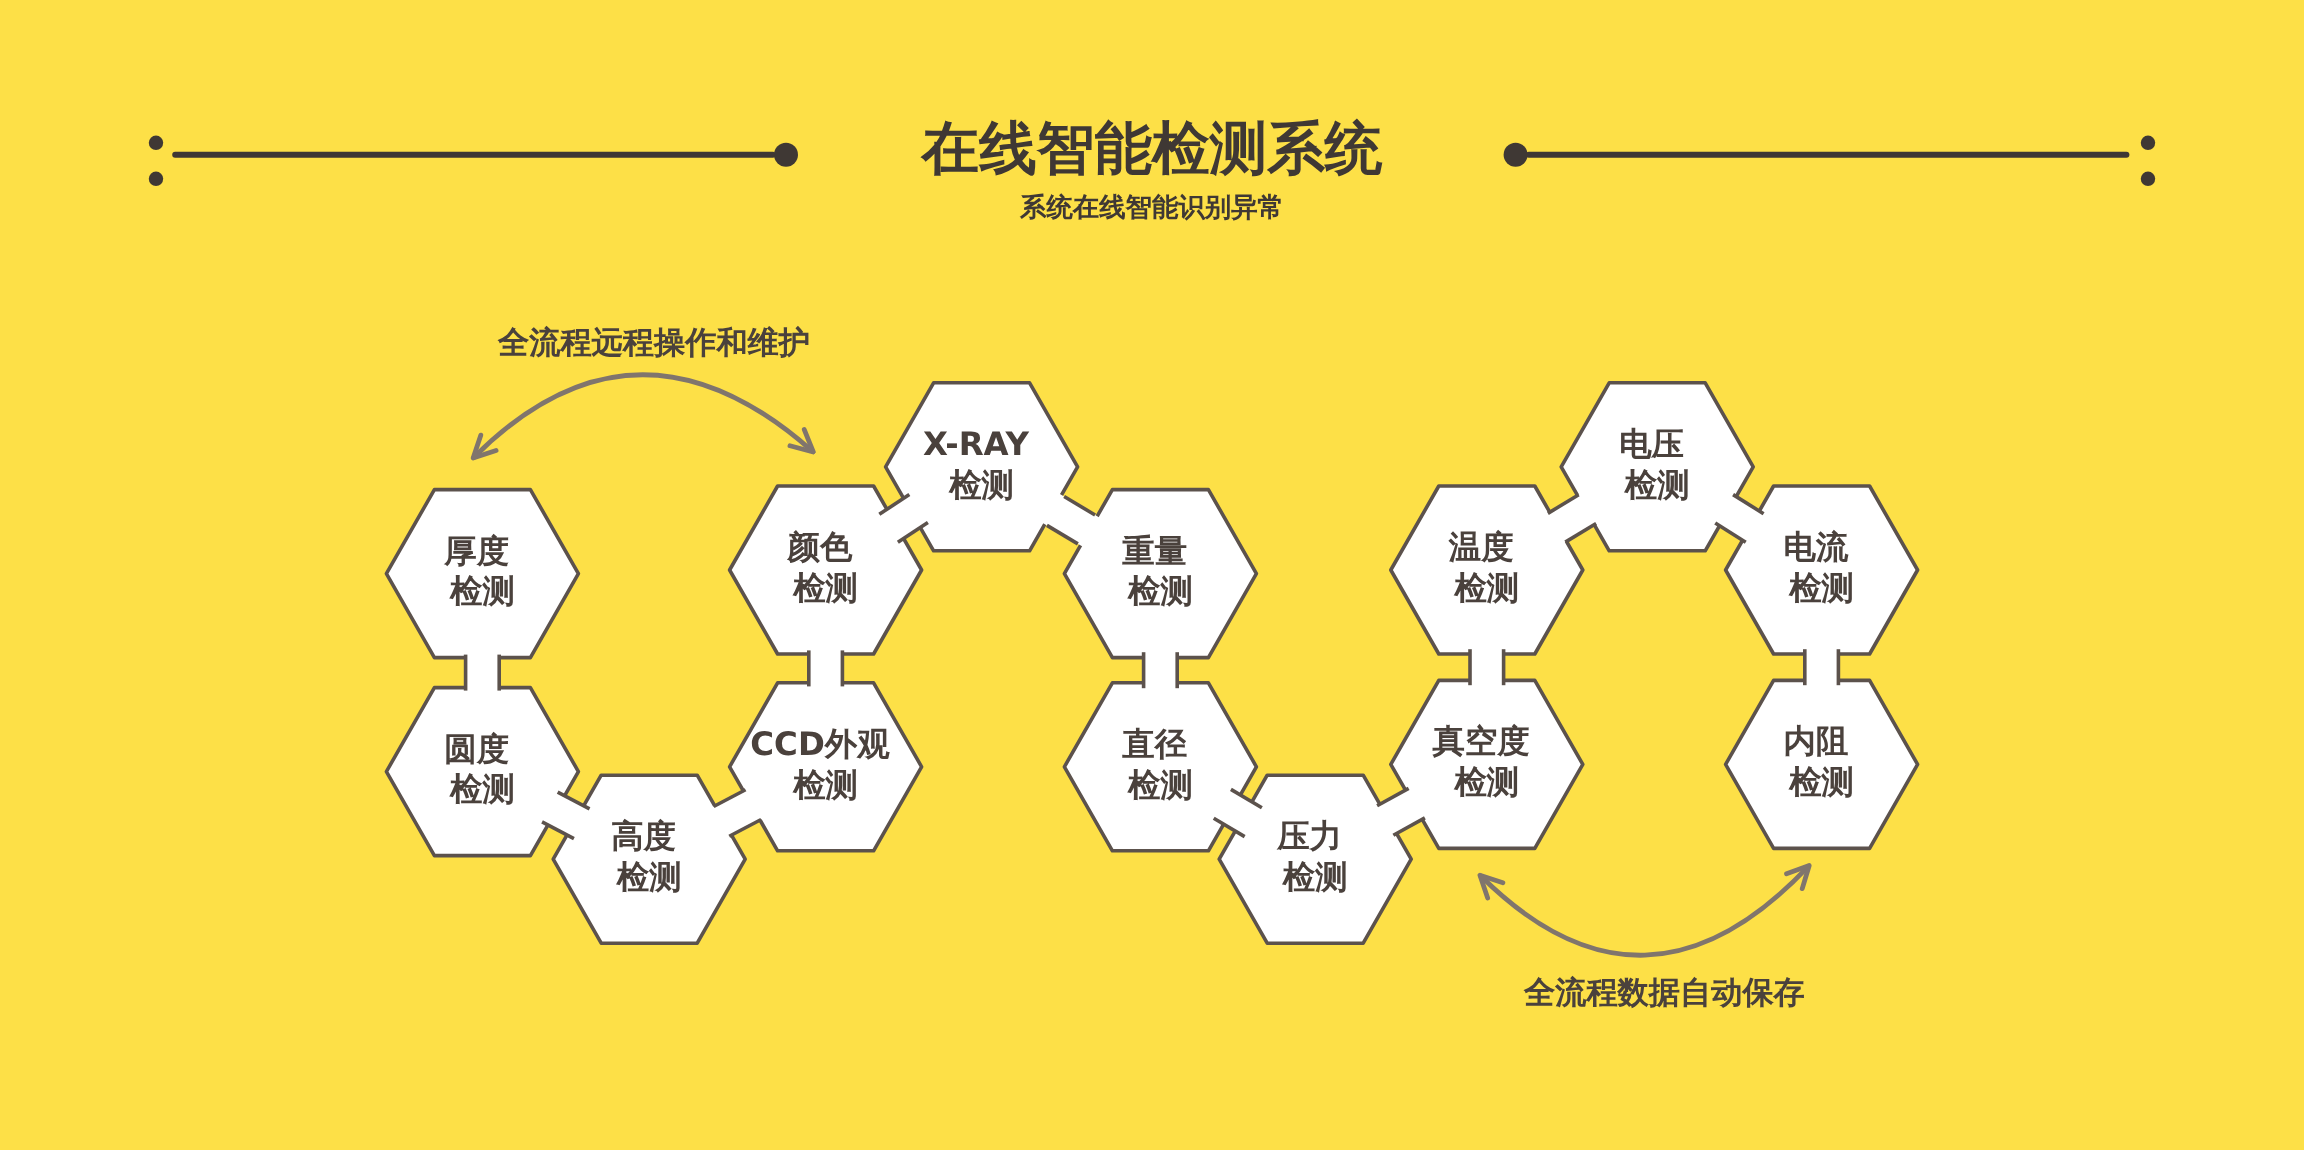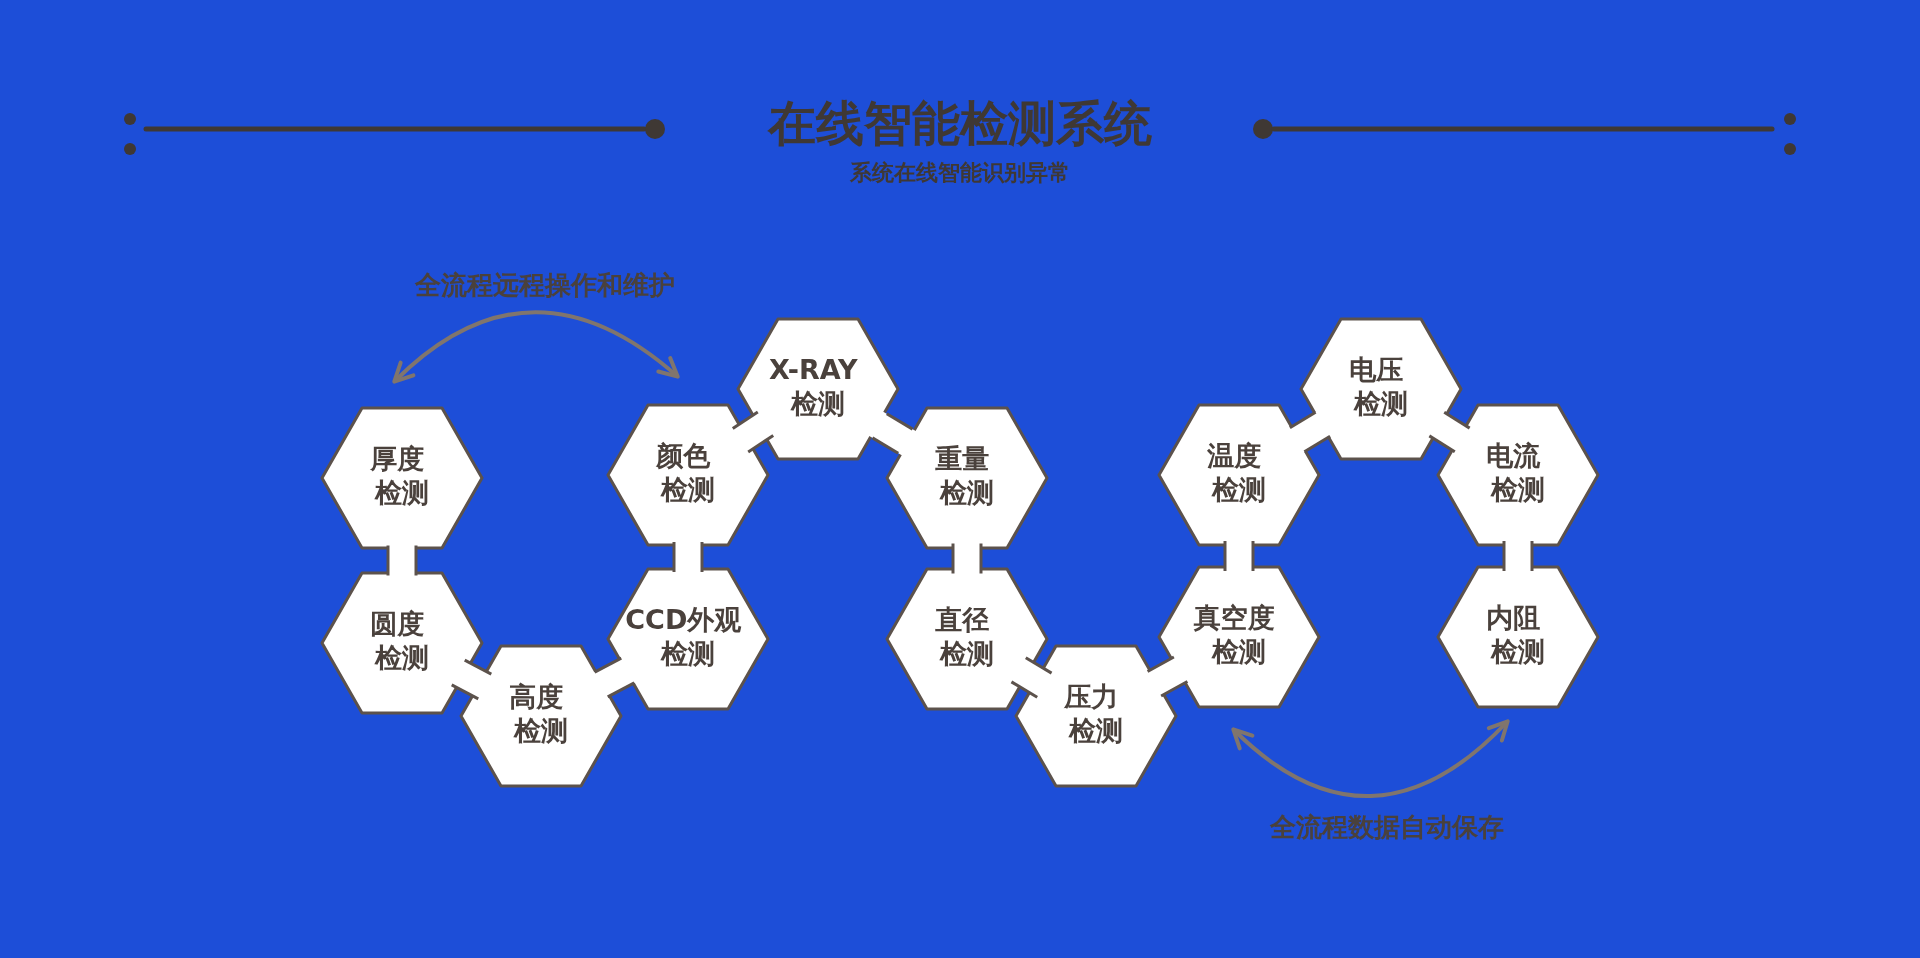--- a/index.html
+++ b/index.html
@@ -6,21 +6,21 @@
     --outline: #5c524c;
     --title: #3f3834;
     --arrow: #80756d;
   }
   * { box-sizing: border-box; }
   html, body { margin: 0; padding: 0; background: #ffffff; }
   .stage {
     position: relative;
     width: 1920px;
     height: 958px;
-    background: #1d4ed8;
+    background: #fde047;
     overflow: hidden;
     font-family: "DejaVu Sans", "Liberation Sans", sans-serif;
   }
   svg { display: block; }
   svg text {
     font-family: "DejaVu Sans", "Liberation Sans", sans-serif;
     fill: var(--title);
   }
   .title-text   { font-size: 48px; font-weight: bold; }
   .subtitle-text{ font-size: 22px; font-weight: 600; }

